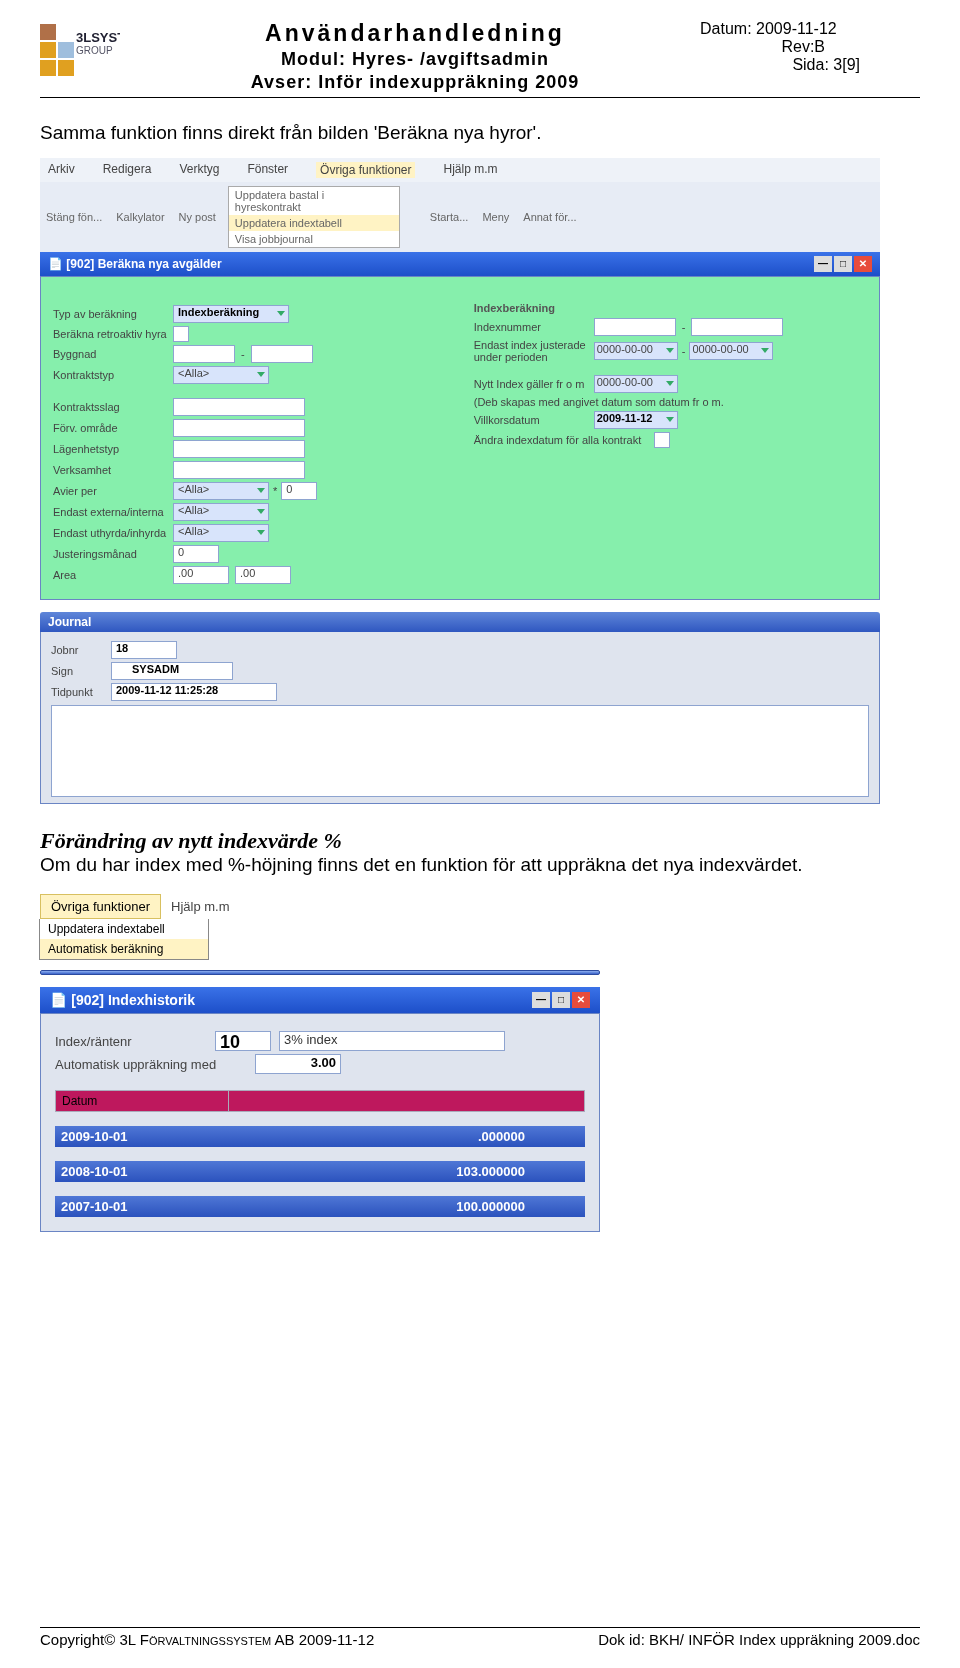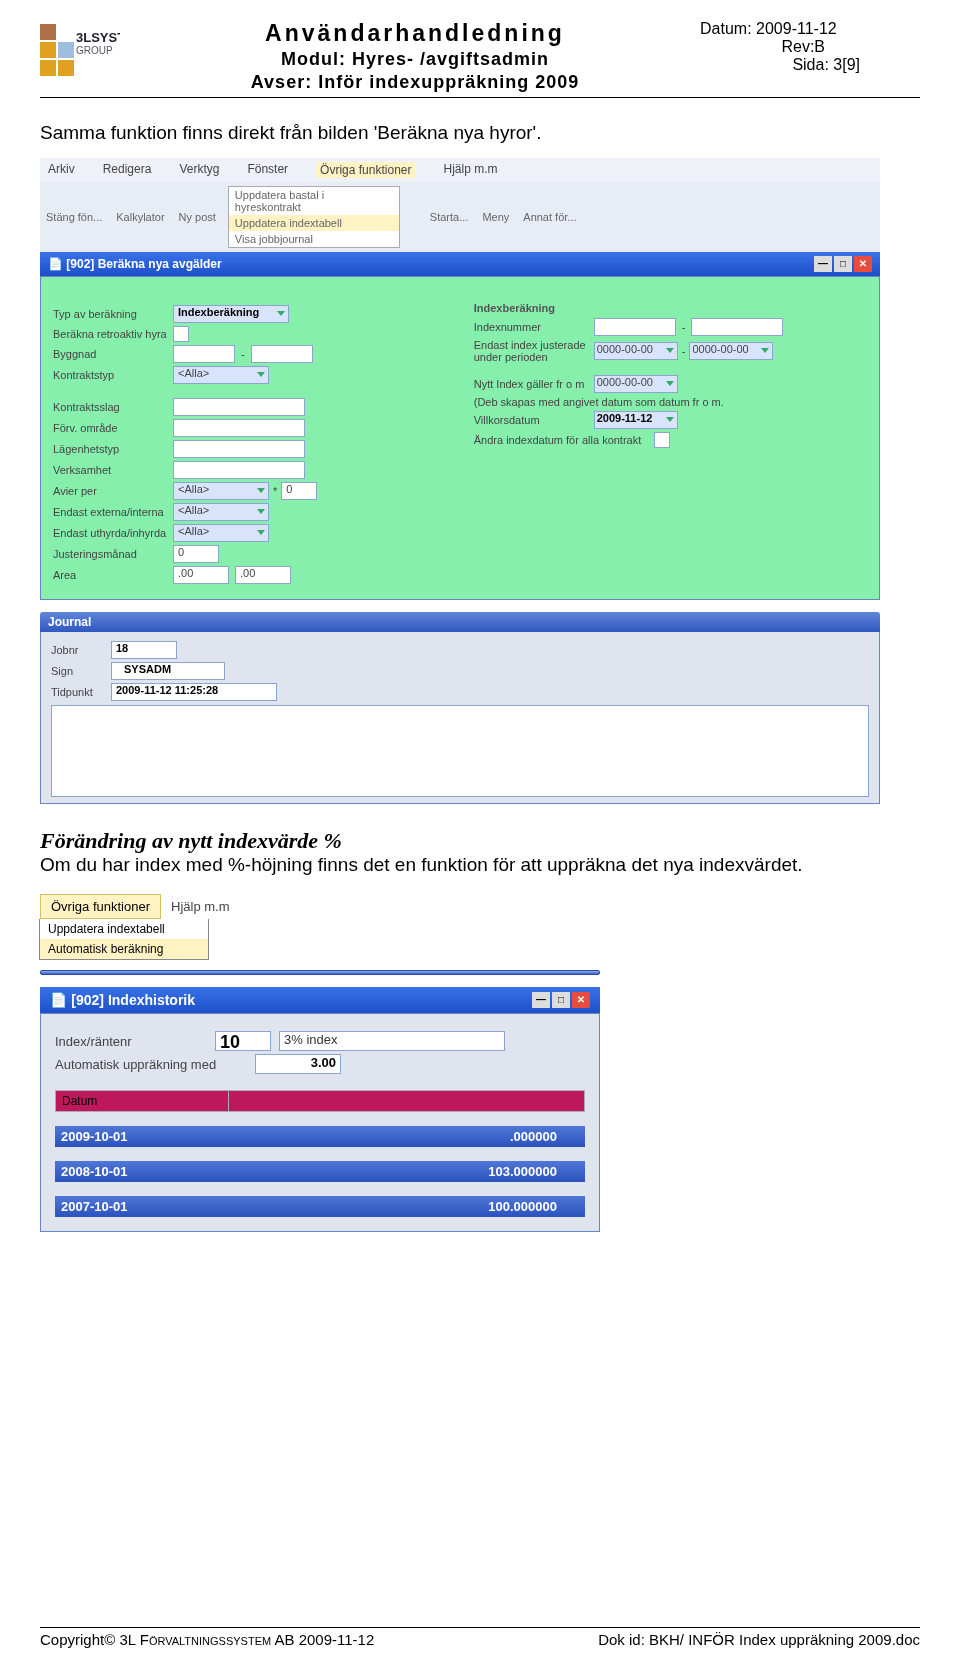--- a/index.html
+++ b/index.html
@@ -60,21 +60,21 @@
   .panel2 { background:#dfe4ee; border:1px solid #6a85c4; padding:14px; }
   .panel2 .row { font-size:13px; }
   .panel2 .row label { width:160px; }
   .tblhead { display:flex; margin-top:16px; background:#be185d; border:1px solid #aab; font-size:12px; }
   .tblhead div { padding:3px 6px; }
   .tblhead .c1 { width:160px; border-right:1px solid #aab; }
   .tblhead .c2 { flex:1; text-align:right; padding-right:60px; }
   .tblrow { display:flex; background:linear-gradient(#4f77d6,#2b52bd); color:#fff; font-weight:bold; font-size:13px; margin-top:14px; }
   .tblrow div { padding:3px 6px; }
   .tblrow .c1 { width:160px; }
-  .tblrow .c2 { flex:1; text-align:right; padding-right:28px; }
+  .tblrow .c2 { flex:1; text-align:right; padding-right:60px; }
   
   .ftr { position:absolute; left:40px; right:40px; bottom:20px; border-top:1.5px solid #000; padding-top:3px; display:flex; justify-content:space-between; font-size:15px; }
   .sc { font-variant: small-caps; }
 </style>
 </head>
 <body>
 
 <div class="page">
 
   <div class="hdr">
@@ -228,21 +228,21 @@
       </div>
     </div>
     <div class="section-hd">Journal</div>
     <div class="journal">
       <div class="row">
           <label>Jobnr</label>
           <div class="inp boldv" style="width:60px;padding-left:4px;color:#000">18</div>
         </div>
       <div class="row">
           <label>Sign</label>
-          <div class="inp boldv" style="width:100px;padding-left:12px;color:#000">SYSADM</div>
+          <div class="inp boldv" style="width:100px;padding-left:20px;color:#000">SYSADM</div>
         </div>
       <div class="row">
           <label>Tidpunkt</label>
           <div class="inp boldv" style="width:160px;padding-left:4px;color:#000">2009-11-12 11:25:28</div>
         </div>
       <div class="bigtext"></div>
     </div>
   </div>
 
   <div class="ital">Förändring av  nytt indexvärde %</div>

